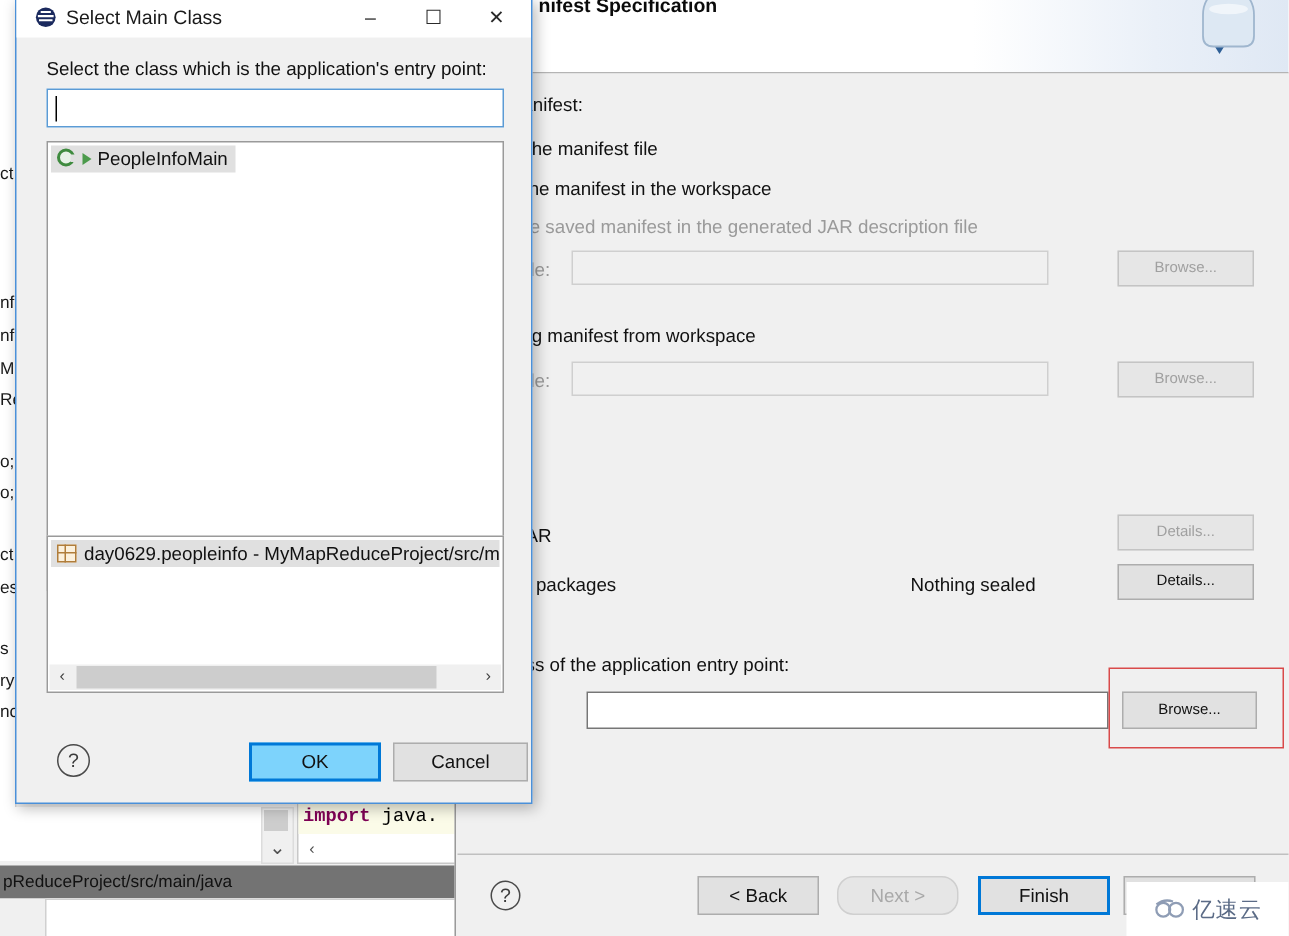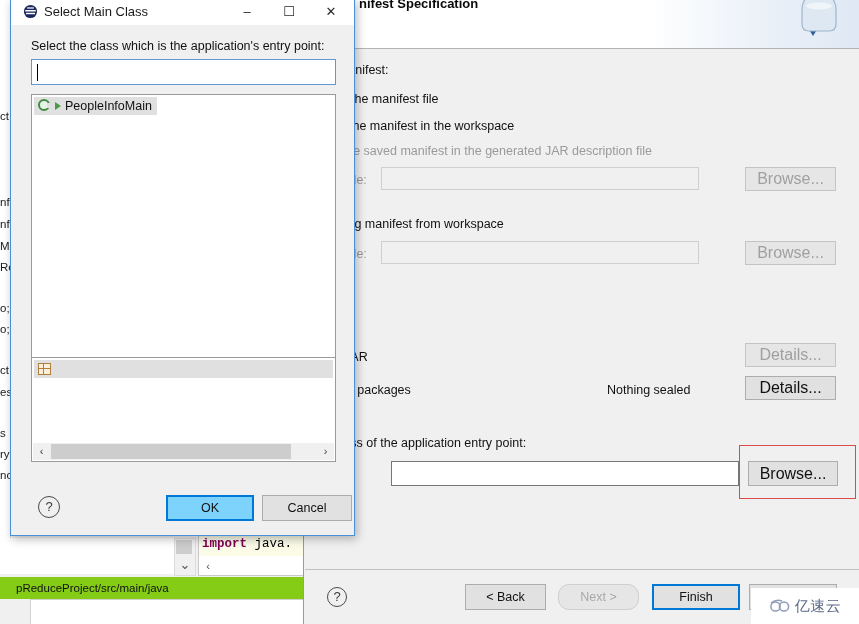--- a/index.html
+++ b/index.html
@@ -8,43 +8,43 @@
     font-family:"Liberation Sans","DejaVu Sans",sans-serif;
     font-size:12.5px;color:#000;background:#ffffff;
   }
   
   #eclipse-bg{position:absolute;left:0;top:0;width:859px;height:624px;background:#f0f0f0;}
   .bg-left-panel{position:absolute;left:0;top:0;width:10px;height:560px;background:#ffffff;border-right:1px solid #d4d4d4;}
   .bg-frag{position:absolute;font-size:11.5px;color:#1a1a1a;white-space:nowrap;overflow:hidden;}
   .bg-editor{position:absolute;background:#ffffff;border:1px solid #c8c8c8;}
   .bg-codeline{position:absolute;font-family:"Liberation Mono","DejaVu Sans Mono",monospace;font-size:12.5px;white-space:nowrap;}
   .kw{color:#7f0055;font-weight:bold;}
-  .bg-statusbar{position:absolute;left:0;bottom:25px;height:22px;width:310px;background:#84cc16;
-        font-size:11.5px;color:#111;line-height:22px;padding-left:16px;box-sizing:border-box;overflow:hidden;white-space:nowrap;}
+  .bg-statusbar{position:absolute;left:0;bottom:25px;height:22px;width:310px;background:#737373;
+        font-size:11.5px;color:#111;line-height:22px;padding-left:2px;box-sizing:border-box;overflow:hidden;white-space:nowrap;}
   .bg-scroll-v{position:absolute;background:#f0f0f0;border:1px solid #dcdcdc;}
 
   
   #jar-wizard{position:absolute;left:303px;top:0;width:556px;height:624px;background:#f0f0f0;
         border-left:1px solid #9a9a9a;box-sizing:border-box;}
   #wiz-header{position:absolute;left:1px;top:0;right:0;height:48px;background:#ffffff;
         border-bottom:1px solid #b4b4b4;overflow:hidden;}
   #wiz-header-grad{position:absolute;left:0;top:0;width:100%;height:100%;
         background:linear-gradient(to right,#ffffff 0%,#ffffff 62%,#eaf0f8 84%,#dfe8f4 100%);}
   .wiz-title{position:absolute;left:54px;top:-4px;font-size:13px;font-weight:bold;color:#0a0a0a;white-space:nowrap;}
   .wiz-sub{position:absolute;left:54px;top:20px;font-size:12.5px;color:#1a1a1a;white-space:nowrap;}
   #wiz-banner{position:absolute;right:6px;top:-16px;width:76px;height:64px;}
 
   #wiz-body{position:absolute;left:1px;top:49px;right:0;bottom:54px;background:#f0f0f0;overflow:hidden;}
   .w-row{position:absolute;white-space:nowrap;}
   .w-label{font-size:12.5px;color:#111;}
   .w-label.dim{color:#9a9a9a;}
   .w-field{position:absolute;background:#f0f0f0;border:1px solid #cfcfcf;box-sizing:border-box;}
   .w-field.on{background:#ffffff;border:1px solid #767676;}
   .w-btn{position:absolute;box-sizing:border-box;background:#e1e1e1;border:1px solid #adadad;
-        font-size:16px;color:#111;text-align:center;line-height:22px;}
+        font-size:10px;color:#111;text-align:center;line-height:22px;}
   .w-btn.dis{color:#a0a0a0;background:#e6e6e6;border-color:#c4c4c4;}
   .w-note{position:absolute;font-size:12.5px;color:#111;white-space:nowrap;}
   #red-box{position:absolute;border:1.6px solid #d94a4a;box-sizing:border-box;background:transparent;}
 
   #wiz-footer{position:absolute;left:1px;right:0;bottom:0;height:54px;background:#f0f0f0;border-top:1px solid #c0c0c0;}
   .help-circle{position:absolute;width:20px;height:20px;border-radius:50%;border:1.4px solid #4a4a4a;
         box-sizing:border-box;text-align:center;line-height:17px;font-size:13px;color:#3a3a3a;}
   .nav-btn{position:absolute;width:81px;height:26px;box-sizing:border-box;background:#e1e1e1;border:1px solid #adadad;
         font-size:12.5px;color:#111;text-align:center;line-height:24px;}
   .nav-btn.dis{color:#a9a9a9;background:#e6e6e6;border-color:#cfcfcf;}
@@ -232,20 +232,21 @@
       <span id="dlg-list-label">PeopleInfoMain</span>
     </div>
   </div>
 
   <div id="dlg-list2">
     <div id="dlg-list2-item">
       <span class="pkg-icon">
         <span class="vl"></span>
           <span class="hl"></span>
       </span>
+      <span id="dlg-list2-label">day0629.peopleinfo - MyMapReduceProject/src/m</span>
     </div>
     <div id="dlg-hscroll">
       <div class="hs-arrow" style="left:0;">‹</div>
       <div id="hs-thumb"></div>
       <div class="hs-arrow" style="right:0;">›</div>
     </div>
   </div>
 
   <div id="dlg-help">?</div>
   <div id="dlg-ok">OK</div>

